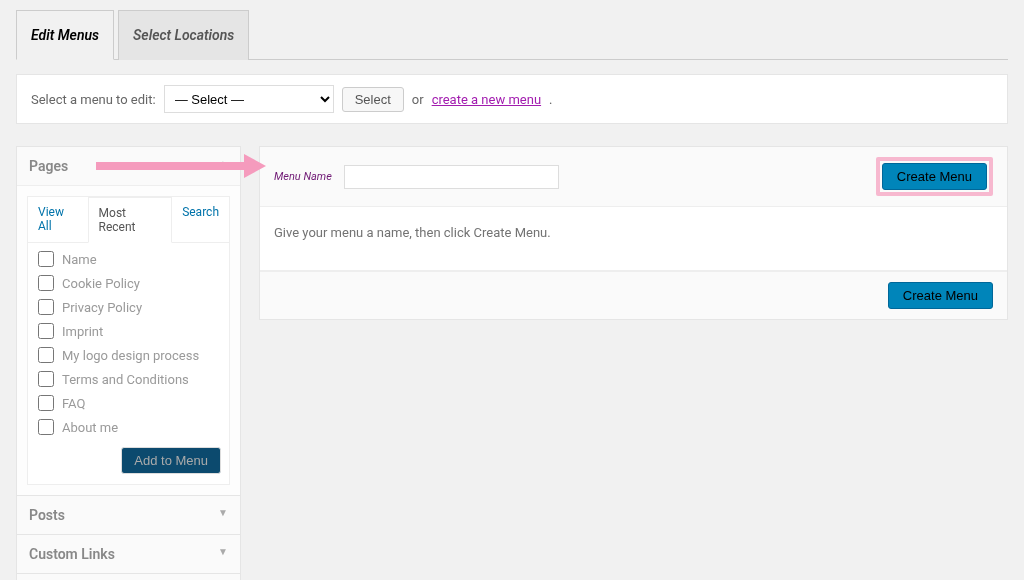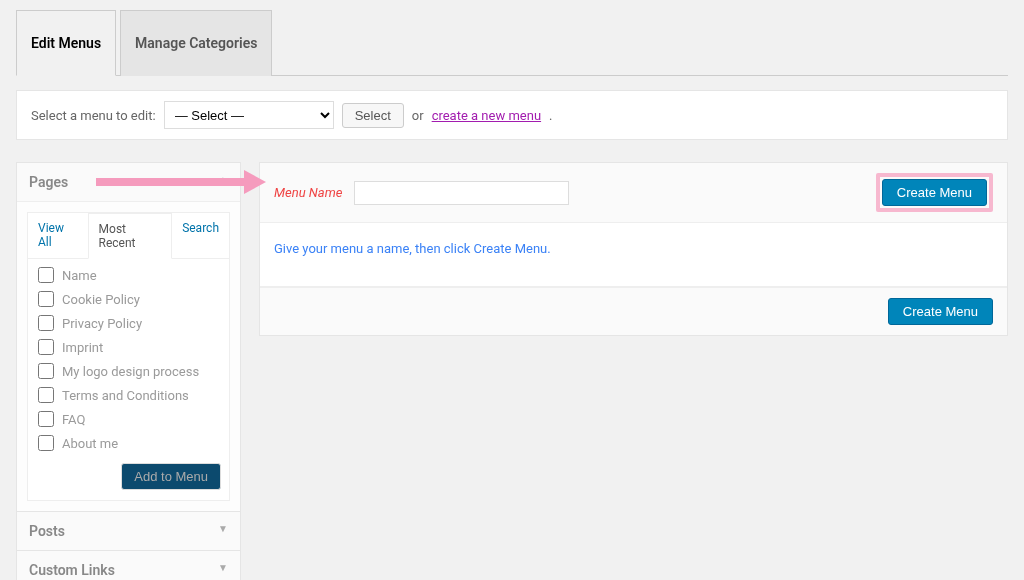--- a/index.html
+++ b/index.html
@@ -15,29 +15,30 @@
   
   .nav-tabs {
     border-bottom: 1px solid #ccc;
     padding-left: 0;
     margin: 0 0 0 0;
     display: flex;
     gap: 0;
   }
   .nav-tab {
     display: inline-block;
-    padding: 24px 14px;
+    padding: 16px 14px;
     font-size: 14px;
     font-weight: 600;
     color: #555;
     background: #e5e5e5;
     border: 1px solid #ccc;
     border-bottom: none;
     margin: 0 4px -1px 0;
     cursor: pointer;
+    font-style: italic;
   }
   .nav-tab.active {
     background: #f1f1f1;
     border-bottom: 1px solid #f1f1f1;
     color: #000;
   }
 
   
   .select-bar {
     background: #fff;
@@ -154,41 +155,41 @@
   .menu-header, .menu-footer {
     background: #fafafa;
     padding: 10px 14px;
     display: flex;
     align-items: center;
     justify-content: space-between;
     border-bottom: 1px solid #eee;
   }
   .menu-footer { border-top: 1px solid #eee; border-bottom: none; justify-content: flex-end; }
   .menu-header-left { display: flex; align-items: center; gap: 12px; }
-  .menu-name-label { font-style: italic; color: #ef4444; font-size: 13px; }
+  .menu-name-label { font-style: italic; color: #701a75; font-size: 11px; }
   .menu-name-input {
     width: 215px;
     height: 24px;
     border: 1px solid #ddd;
     padding: 2px 6px;
     font-size: 13px;
   }
   .btn-primary {
     background: #0085ba;
     border: 1px solid #006799;
-    color: #ffffff;
+    color: #000000;
     padding: 5px 14px;
     border-radius: 3px;
     cursor: pointer;
     font-size: 13px;
   }
   .menu-body {
     padding: 18px 14px 30px 14px;
     border-bottom: 1px solid #eee;
-    color: #3b82f6;
+    color: #737373;
     font-size: 13px;
   }
 
   .highlight-box {
     border: 4px solid #f7b8cf;
     padding: 2px;
     border-radius: 2px;
   }
 
   
@@ -203,21 +204,21 @@
   }
   .arrow-annotation svg { width: 100%; height: 100%; }
 </style>
 </head>
 <body>
 
 <div class="wrap">
 
   <div class="nav-tabs">
     <div class="nav-tab active">Edit Menus</div>
-    <div class="nav-tab">Manage Categories</div>
+    <div class="nav-tab">Select Locations</div>
   </div>
 
   <div class="select-bar">
     <span>Select a menu to edit:</span>
     <select>
       <option>— Select —</option>
     </select>
     <button class="btn-secondary">Select</button>
     <span class="muted">or </span>
     <a class="link">create a new menu</a>

